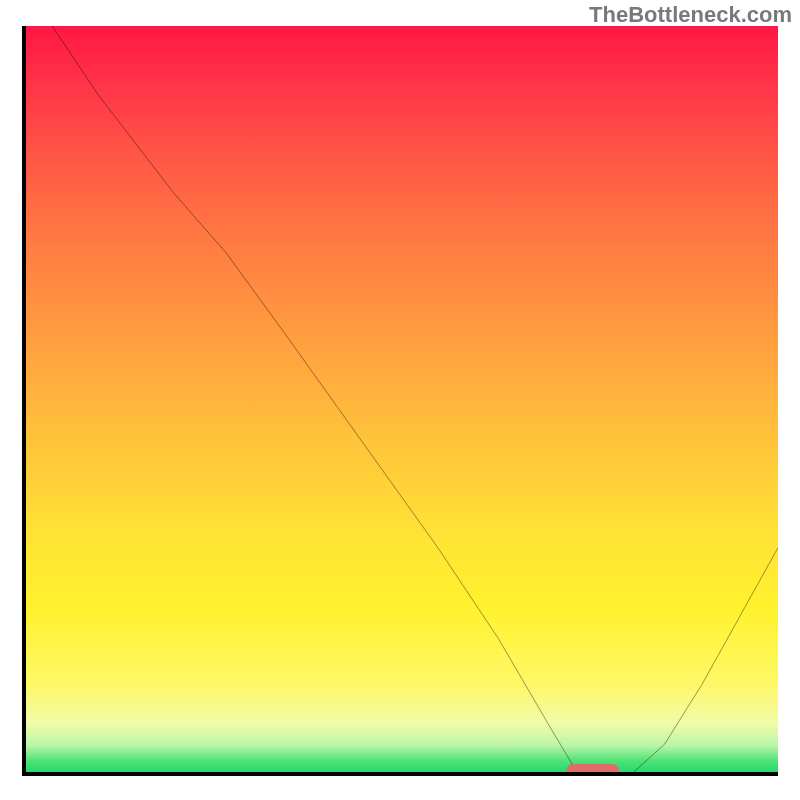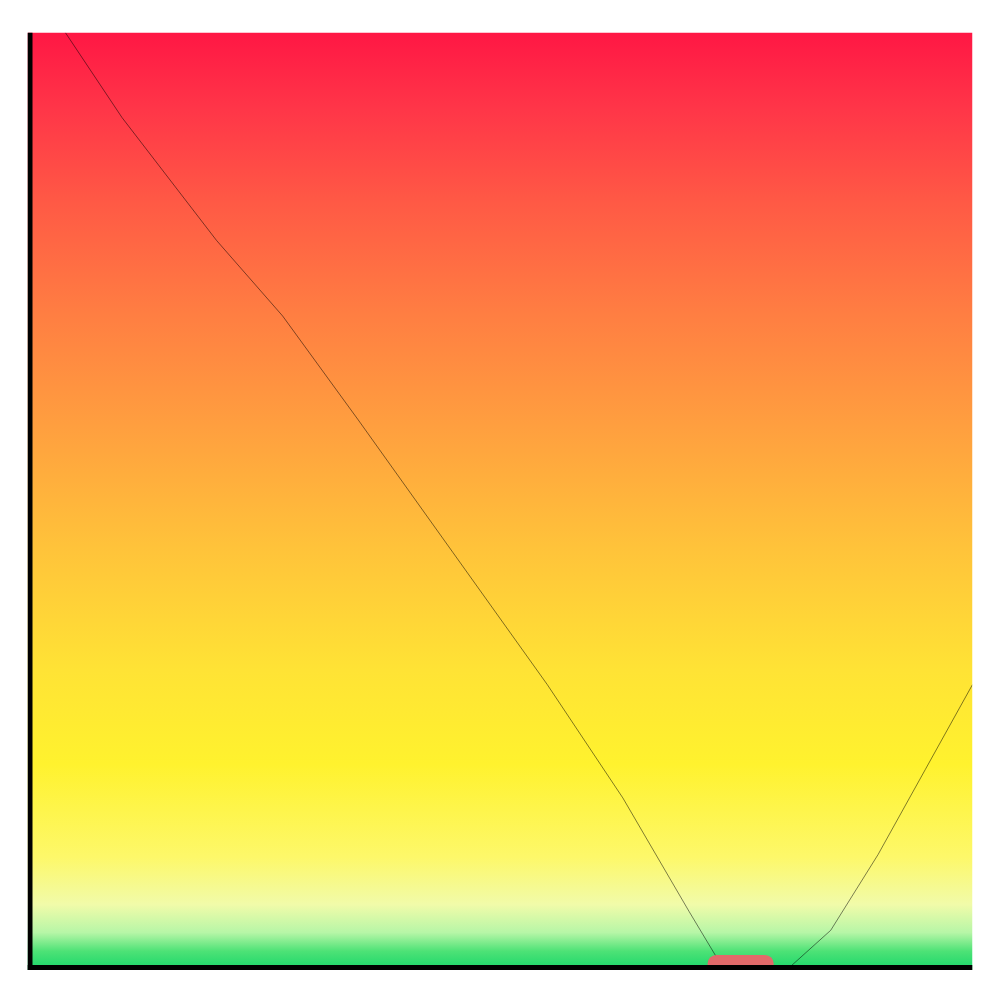--- a/index.html
+++ b/index.html
@@ -66,20 +66,21 @@
     border-right: none;
     border-top: none;
     box-sizing: border-box;
     pointer-events: none;
   }
 </style>
 </head>
 <body>
 
 <div class="container">
+  <div class="watermark">TheBottleneck.com</div>
 
   <div class="plot-area">
     <div class="gradient"></div>
 
     <svg class="curve-svg" viewBox="0 0 100 100" preserveAspectRatio="none">
       <path id="curve-path" d="M4.00 0.00 L10.00 9.00 L20.00 22.00 L27.00 30.00 L35.00 41.00 L45.00 55.00 L55.00 69.00 L63.00 81.00 L70.00 93.00 L73.00 98.00 L77.00 99.50 L80.00 99.50 L85.00 95.00 L90.00 87.00 L95.00 78.00 L100.00 69.00" fill="none" stroke="#000" stroke-width="0.4" vector-effect="non-scaling-stroke"></path>
     </svg>
 
     <div id="marker" class="marker" style="left: 72%; width: 7%; top: calc(99.3% - 7px); height: 14px; background: rgb(225, 106, 106);"></div>
 

